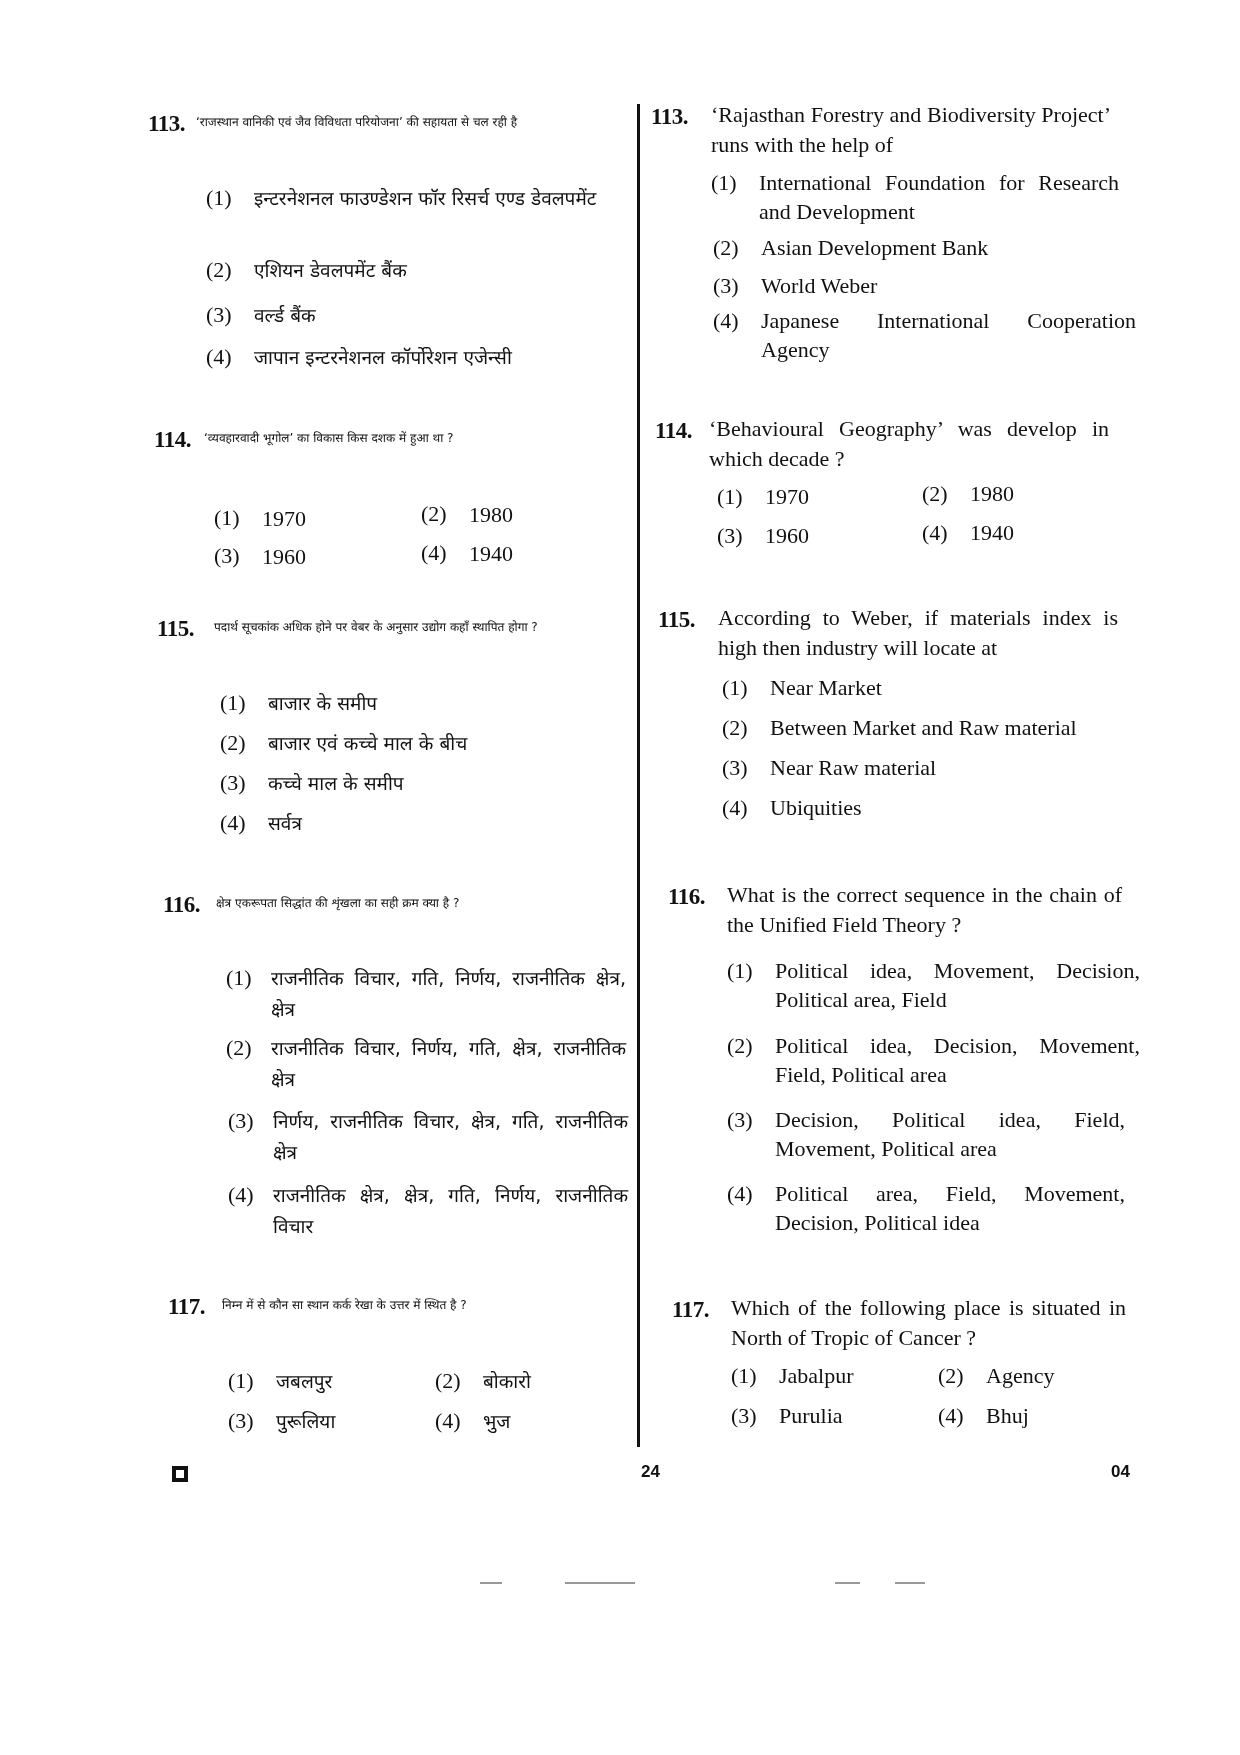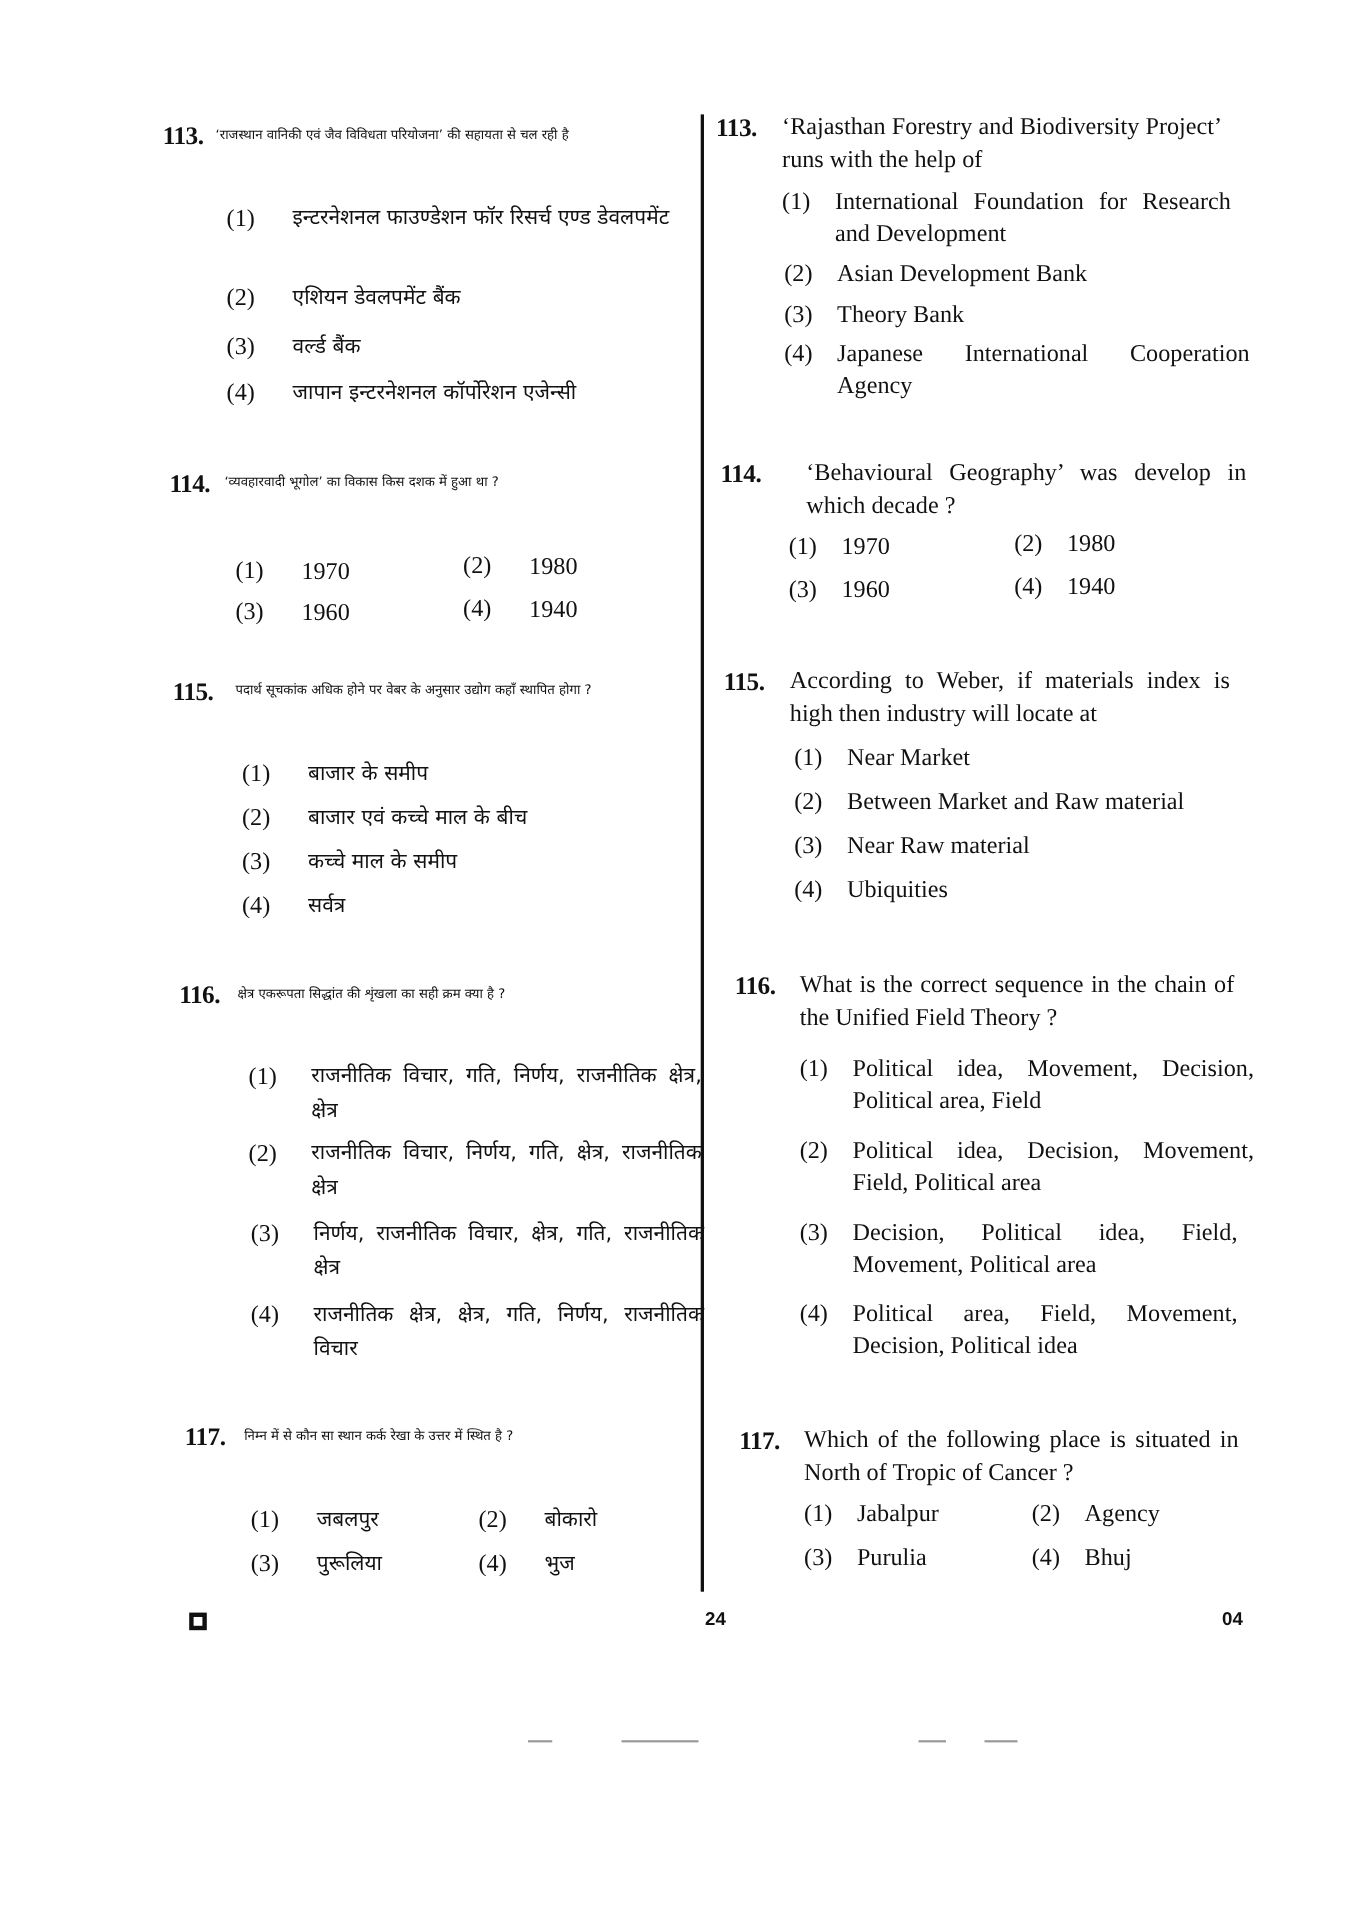--- a/index.html
+++ b/index.html
@@ -23,21 +23,21 @@
   }
   .qtext {
     position: absolute; top: 0; font-size: 22px; line-height: 30px;
     text-align: justify; text-align-last: left;
   }
   .col-left .qtext { left: 52px; width: 418px; font-family: "DejaVu Sans", sans-serif; font-size: 12px; line-height: 31px; }
   .col-right .qtext { left: 56px; width: 420px; }
   .opt { position: absolute; font-size: 22px; line-height: 29px; }
   .opt .on { position: absolute; left: 0; top: 0; }
   .opt .ot { position: absolute; top: 0; text-align: justify; text-align-last: left; font-family: Liberation Serif, serif; }
-  .col-left .opt .ot { left: 48px; font-family: "DejaVu Sans", sans-serif; font-size: 19px; line-height: 31px; margin-left: 12px; }
+  .col-left .opt .ot { left: 48px; font-family: "DejaVu Sans", sans-serif; font-size: 19px; line-height: 31px; }
   .col-right .opt .ot { left: 48px; }
   .footer-sq {
     position: absolute; left: 172px; top: 1466px; width: 16px; height: 16px;
     border: 4px solid #111; background: #fff; box-sizing: border-box;
   }
   .footer-num { position: absolute; font-family: "Liberation Sans", sans-serif; font-weight: bold; font-size: 17px; }
   .scan-mark { position: absolute; height: 2px; background: #999; }
 </style>
 </head>
 <body>
@@ -162,31 +162,31 @@
       <div class="opt" style="left:56px;top:68px;width:420px">
         <span class="on">(1)</span>
         <span class="ot" style="width:360px">International Foundation for Research and Development</span>
       </div>
       <div class="opt" style="left:58px;top:133px;width:420px">
         <span class="on">(2)</span>
         <span class="ot" style="width:360px">Asian Development Bank</span>
       </div>
       <div class="opt" style="left:58px;top:171px;width:420px">
         <span class="on">(3)</span>
-        <span class="ot" style="width:360px">Theory Bank</span>
+        <span class="ot" style="width:360px">World Weber</span>
       </div>
       <div class="opt" style="left:58px;top:206px;width:420px">
         <span class="on">(4)</span>
         <span class="ot" style="width:375px">Japanese International Cooperation Agency</span>
       </div>
     </div>
 
     <div class="q" style="top:414px">
       <span class="qnum" style="top:4px">114.</span>
-      <div class="qtext" style="left:78px;width:400px">‘Behavioural Geography’ was develop in which decade ?</div>
+      <div class="qtext" style="left:54px;width:400px">‘Behavioural Geography’ was develop in which decade ?</div>
       <div class="opt" style="left:62px;top:68px;width:180px">
         <span class="on">(1)</span>
         <span class="ot">1970</span>
       </div>
       <div class="opt" style="left:267px;top:65px;width:180px">
         <span class="on">(2)</span>
         <span class="ot">1980</span>
       </div>
       <div class="opt" style="left:62px;top:107px;width:180px">
         <span class="on">(3)</span>

